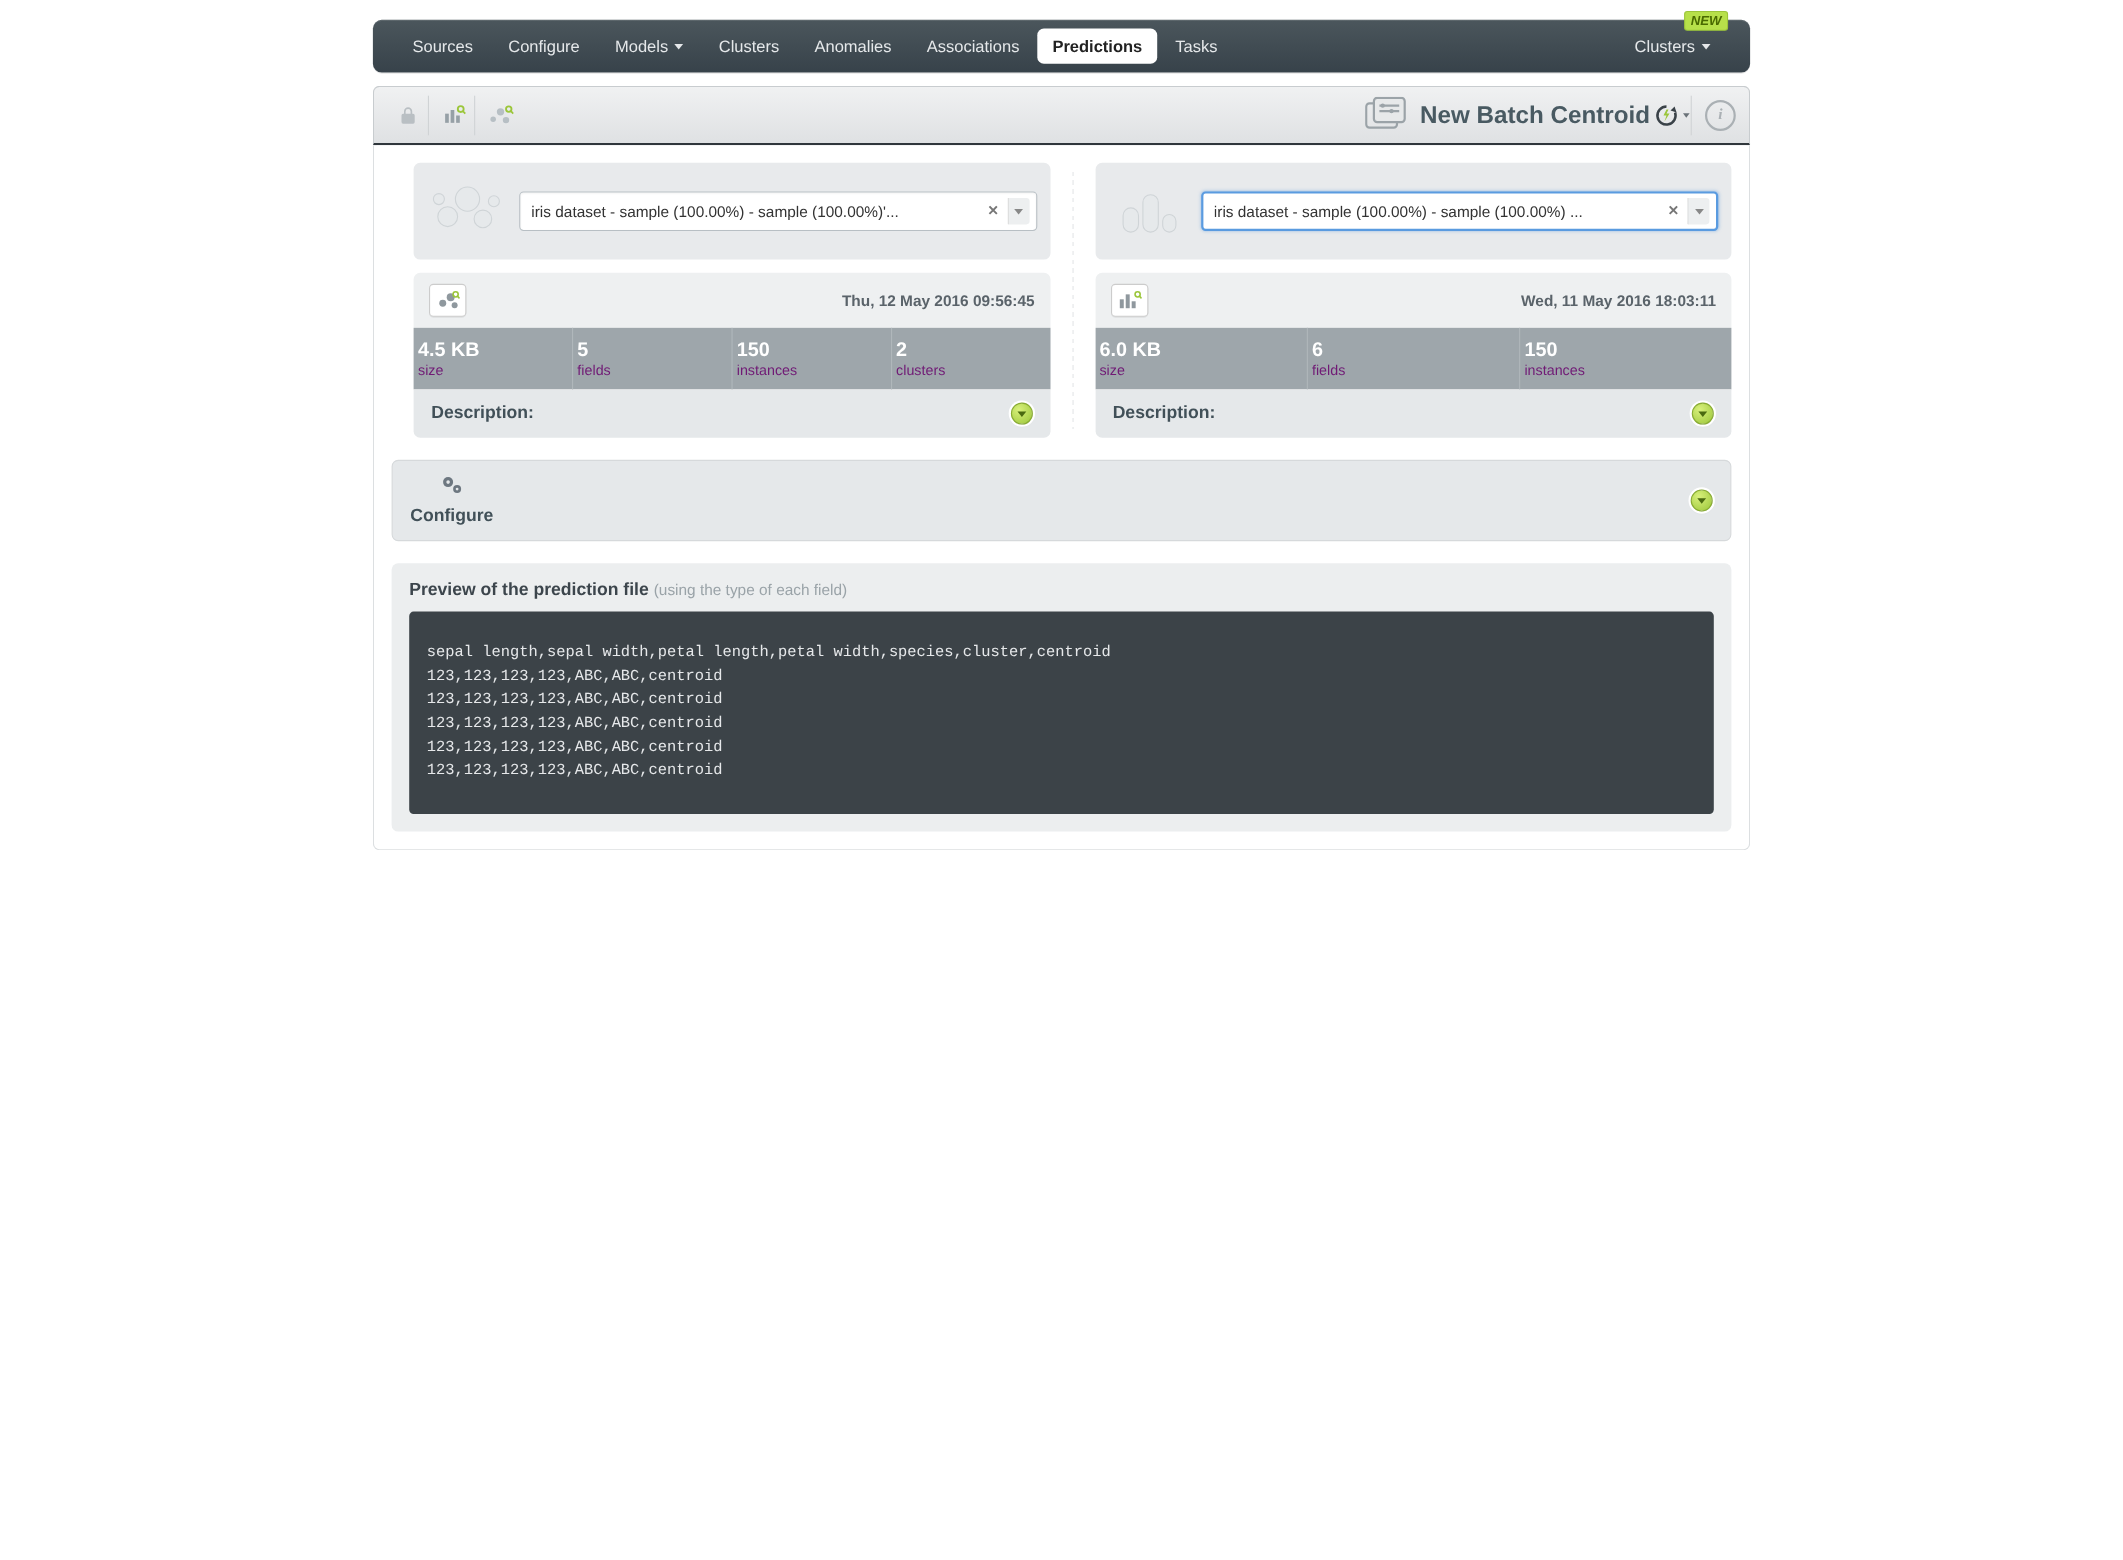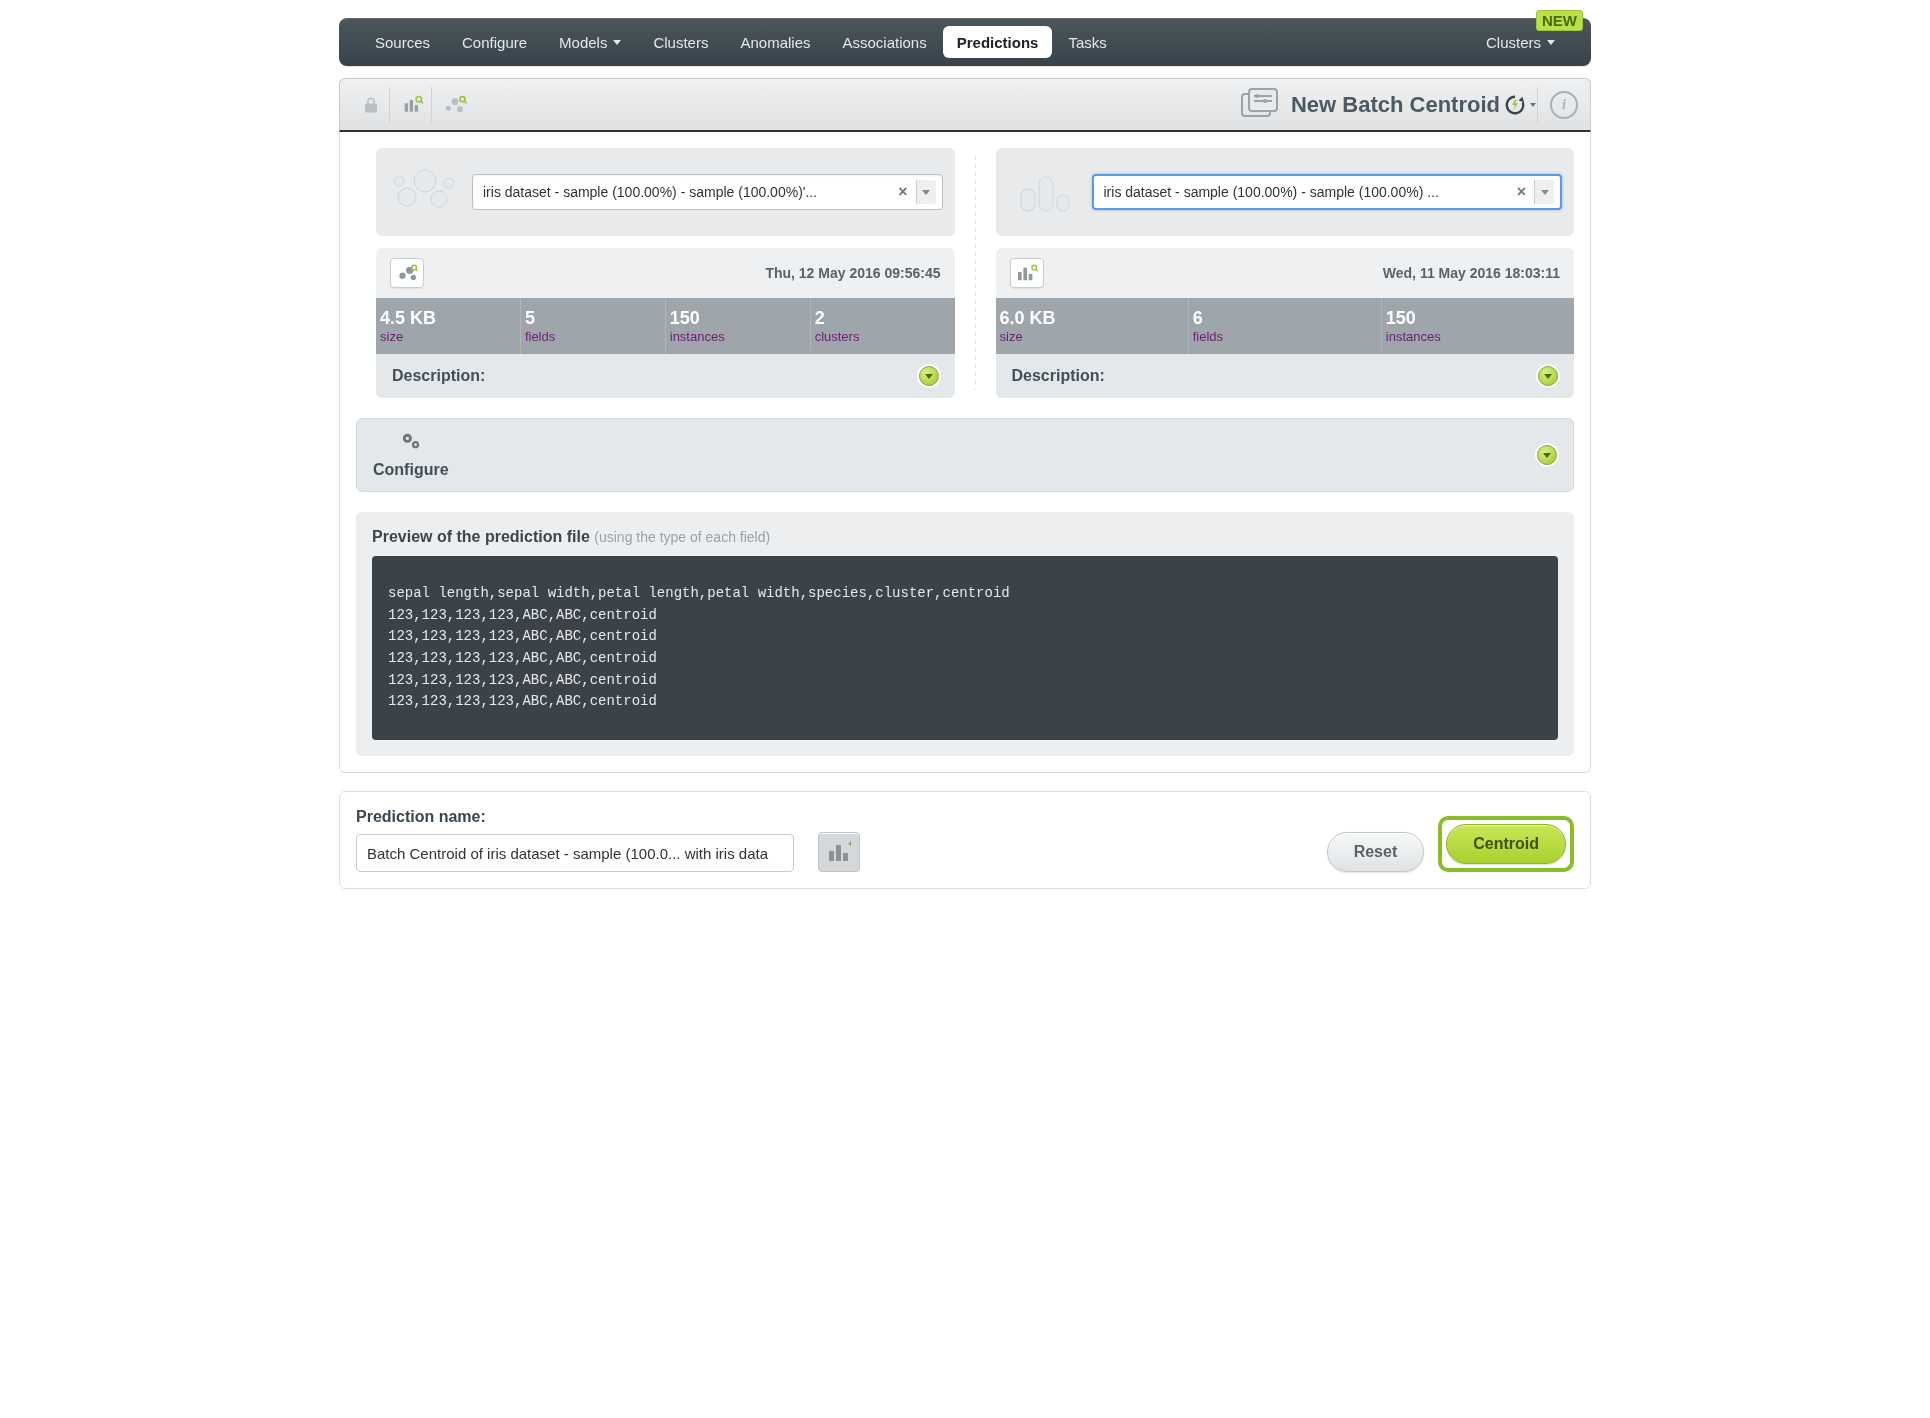--- a/index.html
+++ b/index.html
@@ -3,21 +3,21 @@
 <meta charset="utf-8">
 <style>
 * { box-sizing: border-box; margin: 0; padding: 0; }
 body { font-family: "Helvetica Neue", Arial, sans-serif; background: #fff; color: #333; font-size: 14px; }
 .app { width: 1280px; margin: 0 auto; padding: 0 0 20px; }
 .topnav { background: linear-gradient(#4b565c,#37424a); border-radius: 8px; margin: 18px 14px 0; display: flex; align-items: center; height: 48px; padding: 0 20px; position: relative; box-shadow: inset 0 1px 0 rgba(255,255,255,0.1), 0 1px 0 rgba(0,0,0,0.1); }
 .topnav .nav-item { color: #e5e8ea; font-size: 15px; padding: 0 16px; height: 48px; display:flex; align-items:center; cursor: pointer; }
 .topnav .nav-item.active { background: #fff; color: #222; border-radius: 6px; height: 32px; padding: 0 14px; font-weight: bold; }
 .topnav .caret { display:inline-block; margin-left:6px; width:0; height:0; border-left:4px solid transparent; border-right:4px solid transparent; border-top:5px solid #e5e8ea; }
 .topnav .spacer { flex: 1; }
-.topnav .new-badge { position:absolute; top:-8px; right:8px; background:#b7e04a; color:#4a6a00; font-size:15px; font-weight:bold; padding:1px 5px; border-radius:3px; border:1px solid #9cc53a; }
+.topnav .new-badge { position:absolute; top:-8px; right:20px; background:#b7e04a; color:#4a6a00; font-size:12px; font-weight:bold; padding:1px 5px; border-radius:3px; border:1px solid #9cc53a;font-style:italic; }
 .header { margin: 12px 14px 0; background: linear-gradient(#f0f1f2,#dfe1e3); border: 1px solid #c8cccf; border-radius: 6px 6px 0 0; height: 54px; display:flex; align-items:center; padding:0 12px; border-bottom:2px solid #2f363b; }
 .header .left-icons, .header .right-icons { display:flex; align-items:center; gap:4px; }
 .header .icon-btn { width:38px; height:36px; display:flex; align-items:center; justify-content:center; cursor:pointer; border-right:1px solid #d0d3d5; }
 .header .icon-btn:last-child{border-right:none;}
 .header .title-wrap { flex:1; display:flex; align-items:center; justify-content:flex-end; gap:10px; }
 .header .title { font-size: 22px; font-weight: bold; color: #495a62; }
 .header .info-icon { width:28px; height:28px; border:2px solid #aab0b4; border-radius:50%; display:flex; align-items:center; justify-content:center; color:#aab0b4; font-style:italic; font-weight:bold; font-family:serif; margin-left:8px; cursor:pointer; }
 .content { margin: 0 14px; border:1px solid #dcdfe1; border-top:none; border-radius:0 0 6px 6px; padding:16px; }
 .row { display:flex; gap:20px;padding-left:20px; }
 .col { flex:1; }
@@ -260,32 +260,13 @@
       </div>
       <div class="code" id="preview-code">sepal length,sepal width,petal length,petal width,species,cluster,centroid
 123,123,123,123,ABC,ABC,centroid
 123,123,123,123,ABC,ABC,centroid
 123,123,123,123,ABC,ABC,centroid
 123,123,123,123,ABC,ABC,centroid
 123,123,123,123,ABC,ABC,centroid</div>
     </div>
   </div>
 
-  <div class="footer">
-    <div class="name-col">
-      <label class="flabel">Prediction name:</label>
-      <input type="text" value="Batch Centroid of iris dataset - sample (100.0... with iris data" style="">
-    </div>
-    <div class="chart-btn">
-      <svg width="24" height="22" viewBox="0 0 24 22">
-          <rect x="2" y="10" width="5" height="10" fill="#8a9298"></rect>
-          <rect x="9" y="4" width="5" height="16" fill="#8a9298"></rect>
-          <rect x="16" y="12" width="5" height="8" fill="#8a9298"></rect>
-          <text x="21" y="6" font-size="9" fill="#7aa52f" font-weight="bold">+</text>
-        </svg>
-    </div>
-    <div style="flex:1"></div>
-    <button class="btn btn-reset">Reset</button>
-    <div class="highlight-wrap">
-      <button class="btn btn-primary">Centroid</button>
-    </div>
-  </div>
 </div>
 
 </body></html>

